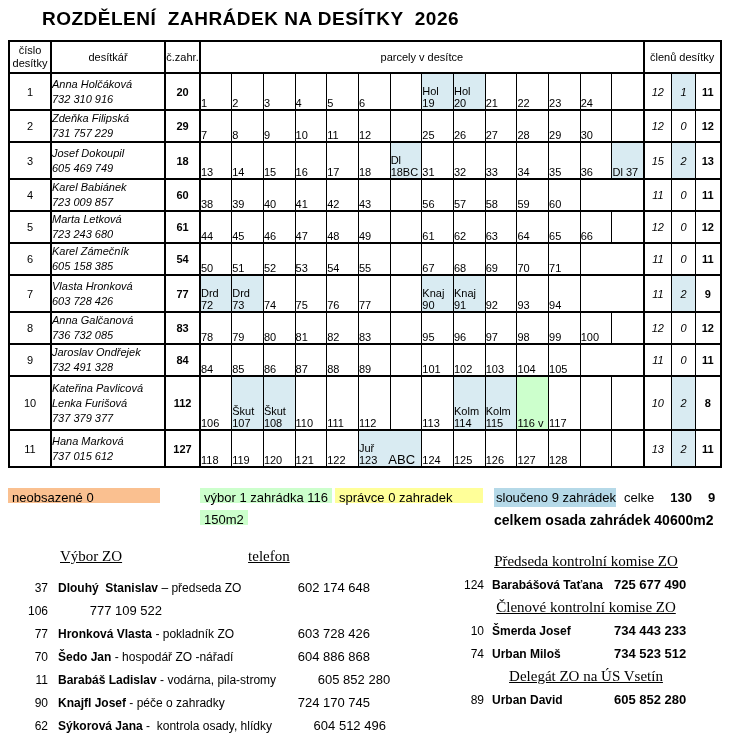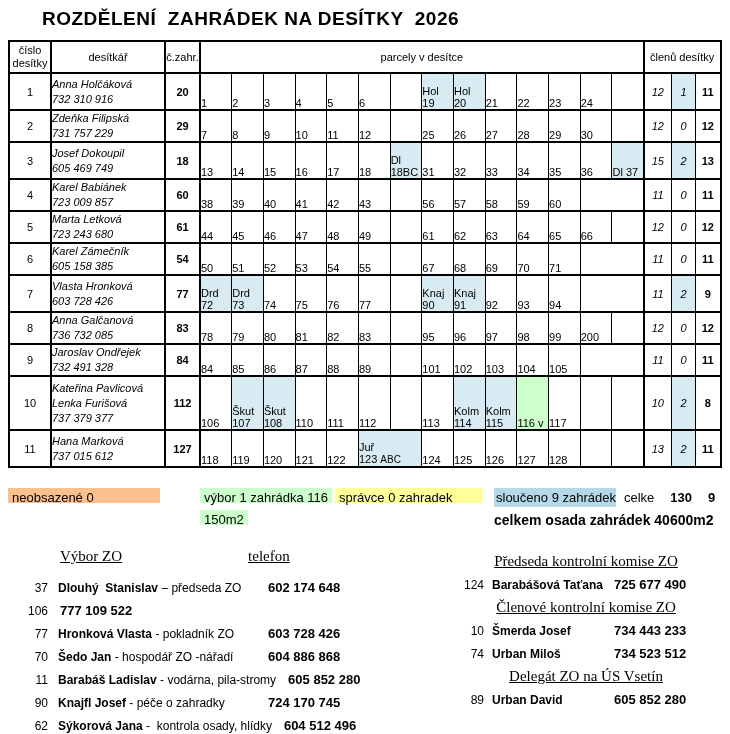--- a/index.html
+++ b/index.html
@@ -15,21 +15,21 @@
                 overflow:hidden; }
   table.alloc tr { border-bottom:2px solid #000; }
   thead th { font-weight:normal; text-align:center; vertical-align:middle; line-height:13px; }
   .vr { border-right:2px solid #000 !important; }
   td.rnum { text-align:center; vertical-align:middle; font-size:11px; }
   td.leader { font-style:italic; font-size:13px; line-height:15px; padding:1px 3px;
               vertical-align:middle; white-space:nowrap; }
   td.gno { text-align:center; vertical-align:middle; font-weight:bold; font-size:12px; }
   td.pc { vertical-align:bottom; padding:0 0 1px 2px; line-height:12px; font-size:11px; }
   td.pc .tline { display:block; }
-  .sfx { font-size:10px; }
+  .sfx { font-size:13px;margin-left:8px; }
   .bg-blue  { background:#d9ebf2; }
   .bg-green { background:#ccffcc; }
   td.m  { text-align:center; vertical-align:middle; font-style:italic; font-size:11px; }
   td.m3 { text-align:center; vertical-align:middle; font-weight:bold; font-size:12px; }
   
   .lg { position:absolute; height:15px; font-size:13px; padding:2px 4px; white-space:nowrap; }
   .lg-orange { left:8px;  top:488px; width:152px; background:#fac090; }
   .lg-date   { left:30px; top:511px; width:120px; text-align:center; font-style:italic;
                font-size:12px; background:none; }
   .lg-green1 { left:200px; top:488px; background:#ccffcc; }
@@ -45,21 +45,21 @@
             text-decoration:underline; }
   .clist { position:absolute; }
   .clist-left { left:8px; top:548px; width:362px; }
   .clist-left .lhead { display:flex; height:28px; align-items:flex-start; }
   .clist-left .lhead .h1 { margin-left:52px; }
   .clist-left .lhead .h2 { margin-left:126px; }
   .crow { display:flex; height:23px; align-items:center; }
   .crow .no   { width:40px; text-align:right; font-size:12px; flex:none; }
   .crow .nm   { flex:1; padding-left:10px; font-size:12px; white-space:pre; }
   .crow .nm b { font-size:12px; }
-  .crow .ph   { width:114px; flex:none; font-weight:bold; font-size:13px; padding-left:12px; }
+  .crow .ph   { width:114px; flex:none; font-weight:normal; font-size:13px; padding-left:12px;text-align:right; }
   .clist-right { left:450px; top:550px; width:272px; }
   .clist-right .item { height:23px; display:flex; align-items:center; }
   .clist-right .item.hd { display:block; text-align:center; padding-top:2px; }
   .clist-right .no { width:34px; text-align:right; font-size:12px; flex:none; }
   .clist-right .nm { flex:1; padding-left:8px; font-size:12px; font-weight:bold; }
   .clist-right .ph { width:108px; flex:none; font-weight:bold; font-size:13px; }
 </style>
 </head>
 <body>
 
@@ -480,21 +480,21 @@
           <td class="pc">
             <span class="tline">97</span>
           </td>
           <td class="pc">
             <span class="tline">98</span>
           </td>
           <td class="pc">
             <span class="tline">99</span>
           </td>
           <td class="pc">
-            <span class="tline">200</span>
+            <span class="tline">100</span>
           </td>
           <td class="pc vr"></td>
           <td class="m">12</td>
           <td class="m">0</td>
           <td class="m3">12</td>
         </tr>
         <tr style="height: 32px;">
           <td class="rnum vr">9</td>
           <td class="leader vr">
             <div>Jaroslav Ondřejek</div>

